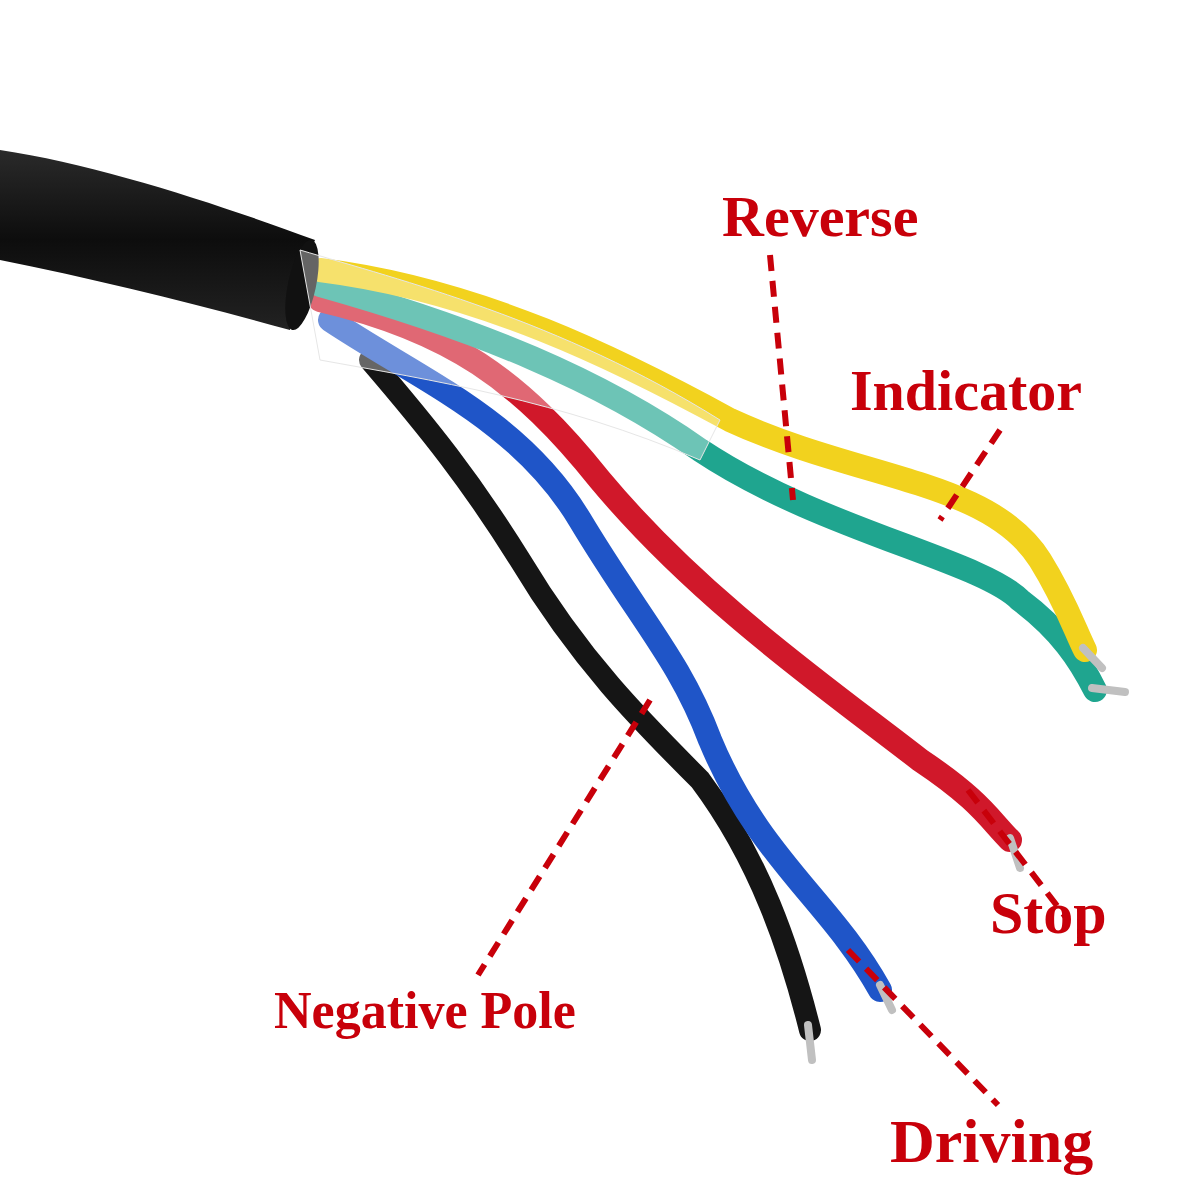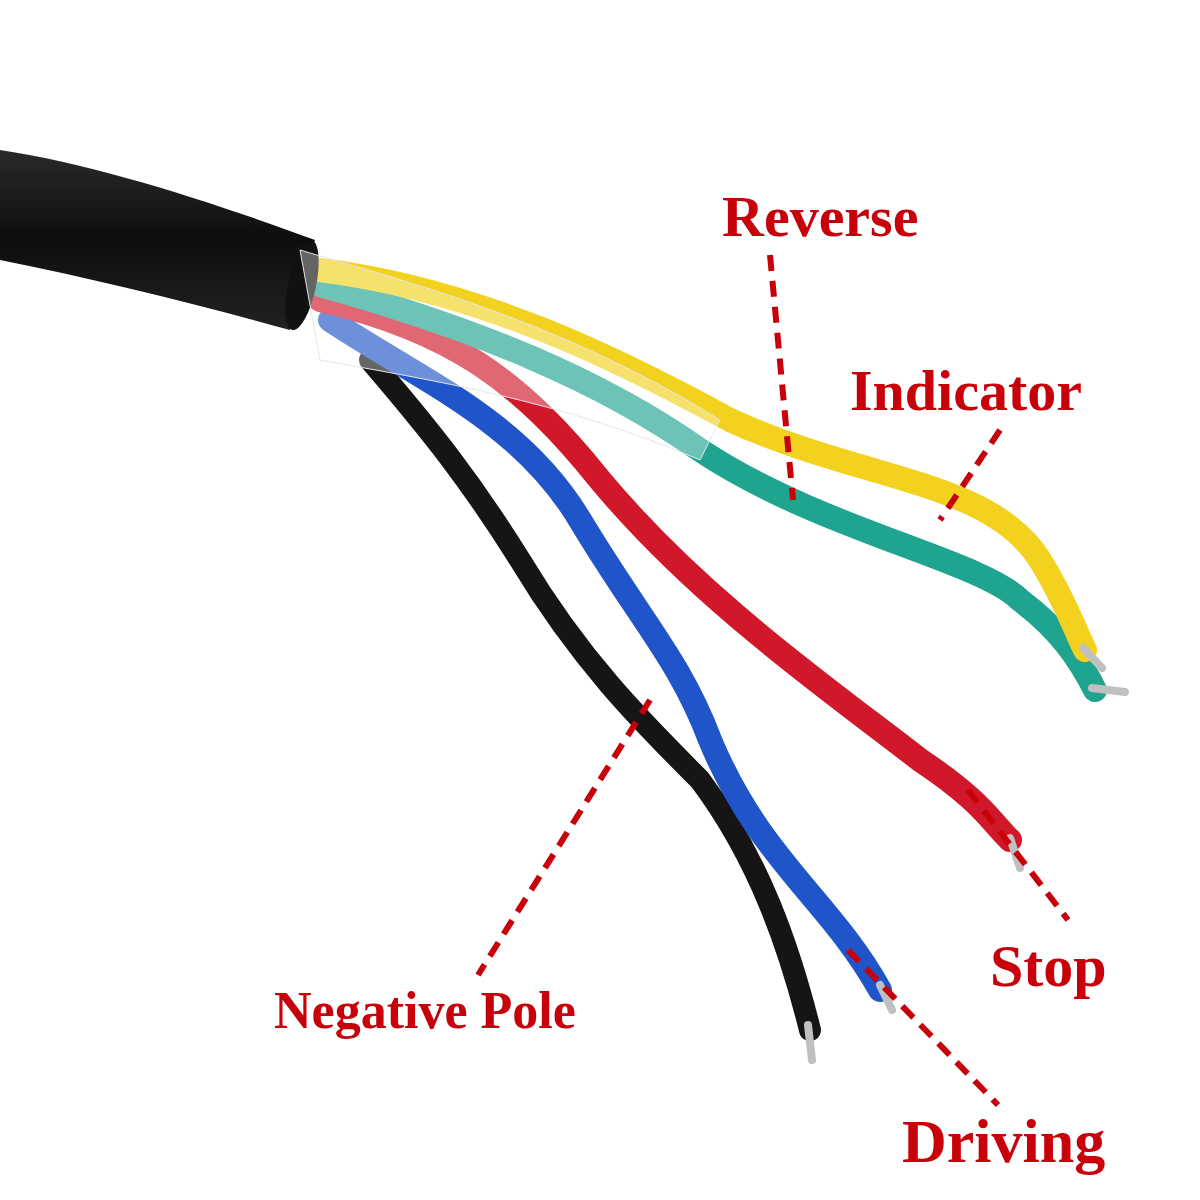--- a/index.html
+++ b/index.html
@@ -8,22 +8,22 @@
     .label {
       position:absolute;
       font-family: "Liberation Serif", "DejaVu Serif", serif;
       font-weight:bold;
       color:#c8000a;
       white-space:nowrap;
       line-height:1;
     }
     #lbl-reverse { left:722px; top:188px; font-size:58px; }
     #lbl-indicator { left:850px; top:362px; font-size:58px; }
-    #lbl-stop { left:990px; top:936px; font-size:60px; }
-    #lbl-driving { left:890px; top:1110px; font-size:62px;margin-left:12px; }
+    #lbl-stop { left:990px; top:883px; font-size:60px; }
+    #lbl-driving { left:890px; top:1110px; font-size:62px; }
     #lbl-negative { left:274px; top:985px; font-size:52px; }
   </style>
 </head>
 <body>
 
 <div id="stage">
   <svg id="photo" viewBox="0 0 1200 1200">
     <defs>
       <linearGradient id="jacket" x1="0" y1="0" x2="0" y2="1">
         <stop offset="0" stop-color="#2a2a2a"></stop>

